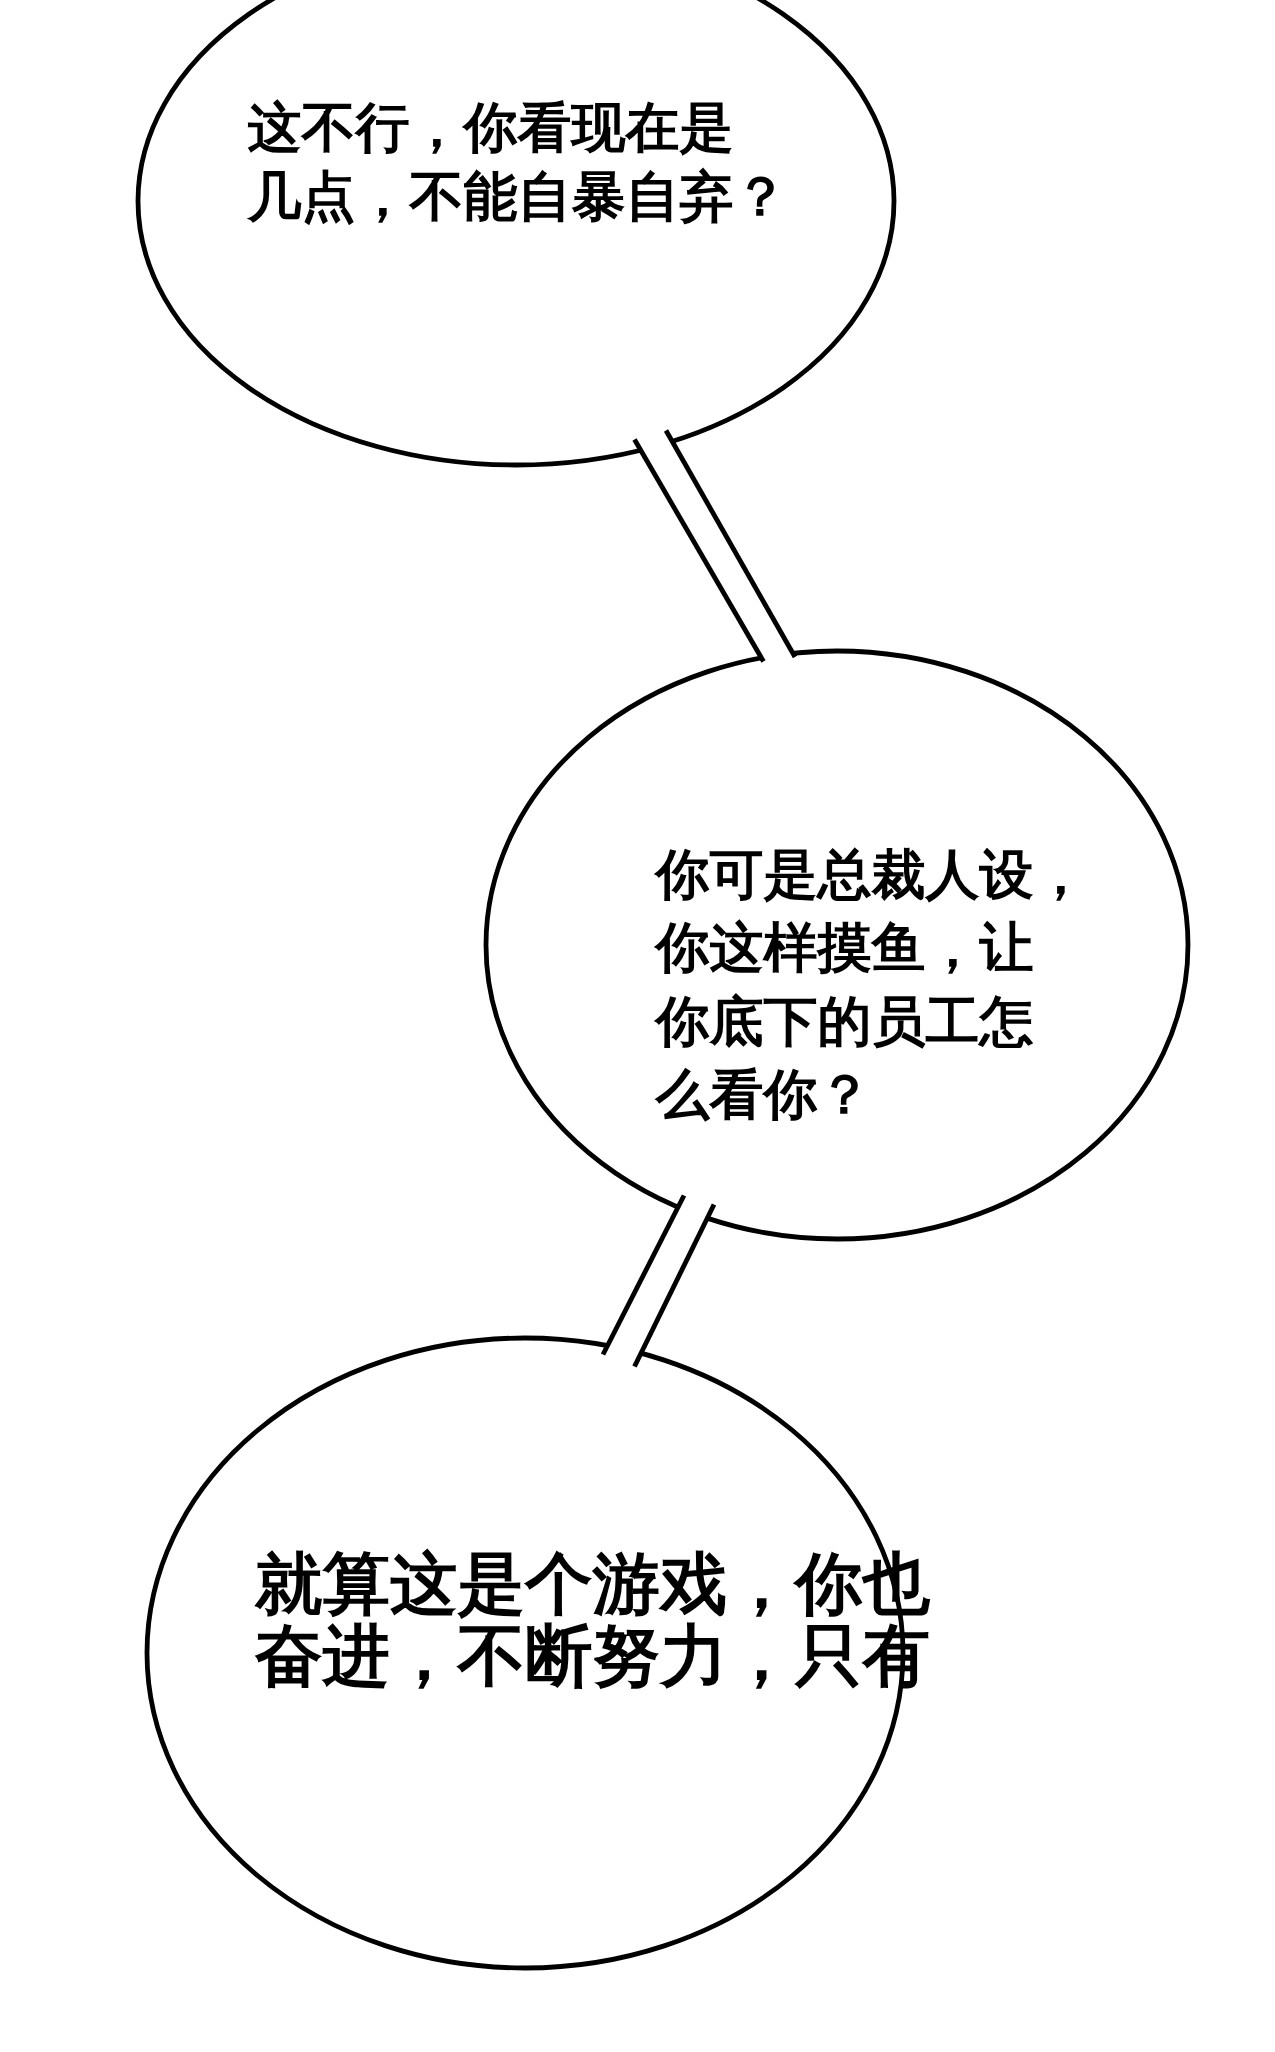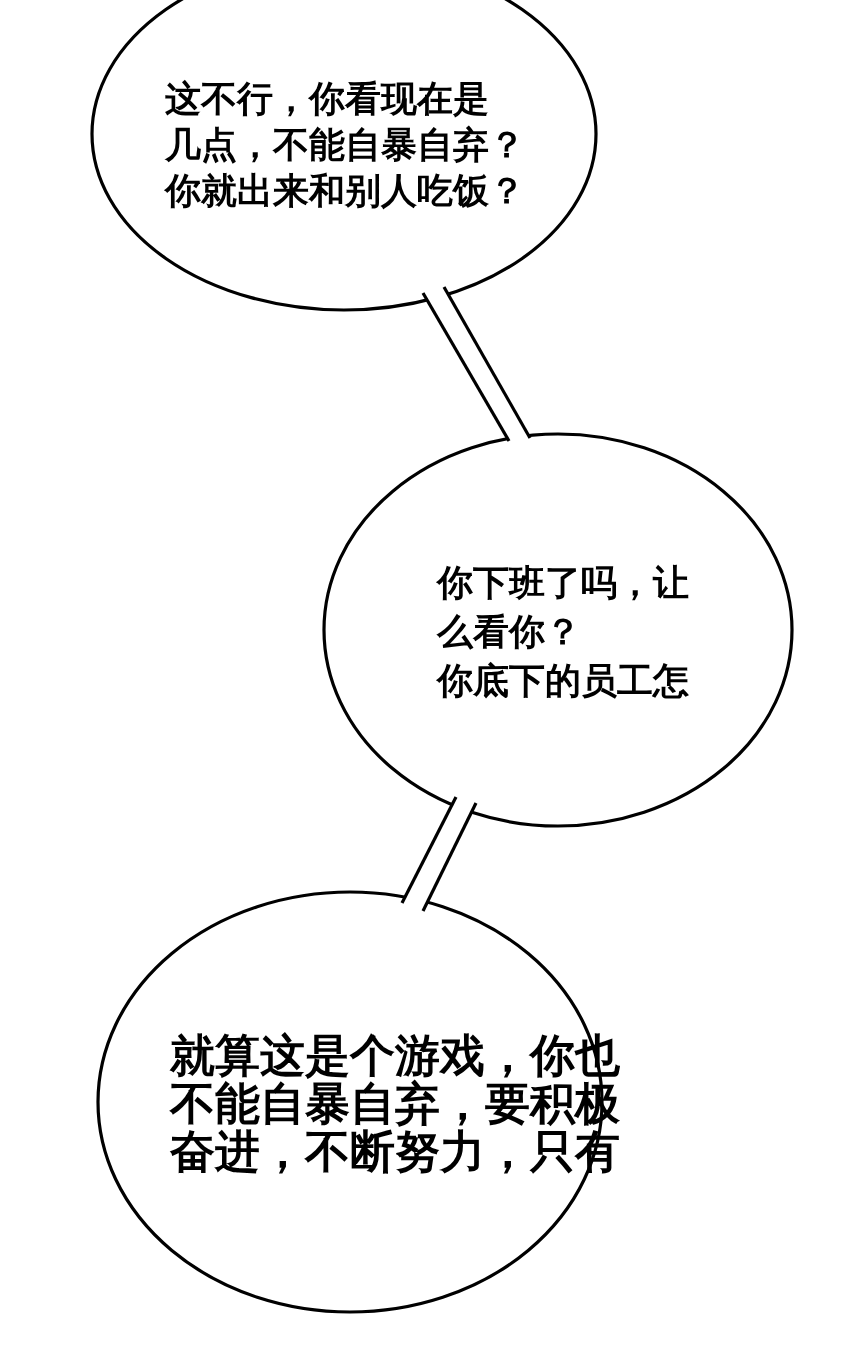--- a/index.html
+++ b/index.html
@@ -30,21 +30,21 @@
     color: #000000;
     font-weight: 700;
     white-space: nowrap;
     letter-spacing: 0;
   }
   .dialogue .tline {
     display: block;
   }
   .b1 {
     left: 165px;
-    top: 76px;
+    top: 62px;
     font-size: 36px;
     line-height: 46px;
   }
   .b2 {
     left: 437px;
     top: 558px;
     font-size: 36px;
     line-height: 49px;
   }
   .b3 {
@@ -72,28 +72,27 @@
     <line x1="444" y1="287" x2="530" y2="438" stroke="#000000" stroke-width="3.2"></line>
 
     <path d="M456,797 L476,803 L423,911 L402,903 Z" fill="#ffffff" stroke="none"></path>
     <line x1="456" y1="797" x2="402" y2="903" stroke="#000000" stroke-width="3.2"></line>
     <line x1="476" y1="803" x2="423" y2="911" stroke="#000000" stroke-width="3.2"></line>
   </svg>
 
   <div class="dialogue b1">
     <span class="tline">这不行，你看现在是</span>
     <span class="tline">几点，不能自暴自弃？</span>
-    <span class="tline">你就出来和别人吃饭？</span>
   </div>
 
   <div class="dialogue b2">
-    <span class="tline">你下班了吗，让</span>
+    <span class="tline">你可是总裁人设，</span>
+    <span class="tline">你这样摸鱼，让</span>
+    <span class="tline">你底下的员工怎</span>
     <span class="tline">么看你？</span>
-    <span class="tline">你底下的员工怎</span>
   </div>
 
   <div class="dialogue b3">
     <span class="tline">就算这是个游戏，你也</span>
-    <span class="tline">不能自暴自弃，要积极</span>
     <span class="tline">奋进，不断努力，只有</span>
   </div>
 
 </div>
 
 </body></html>

